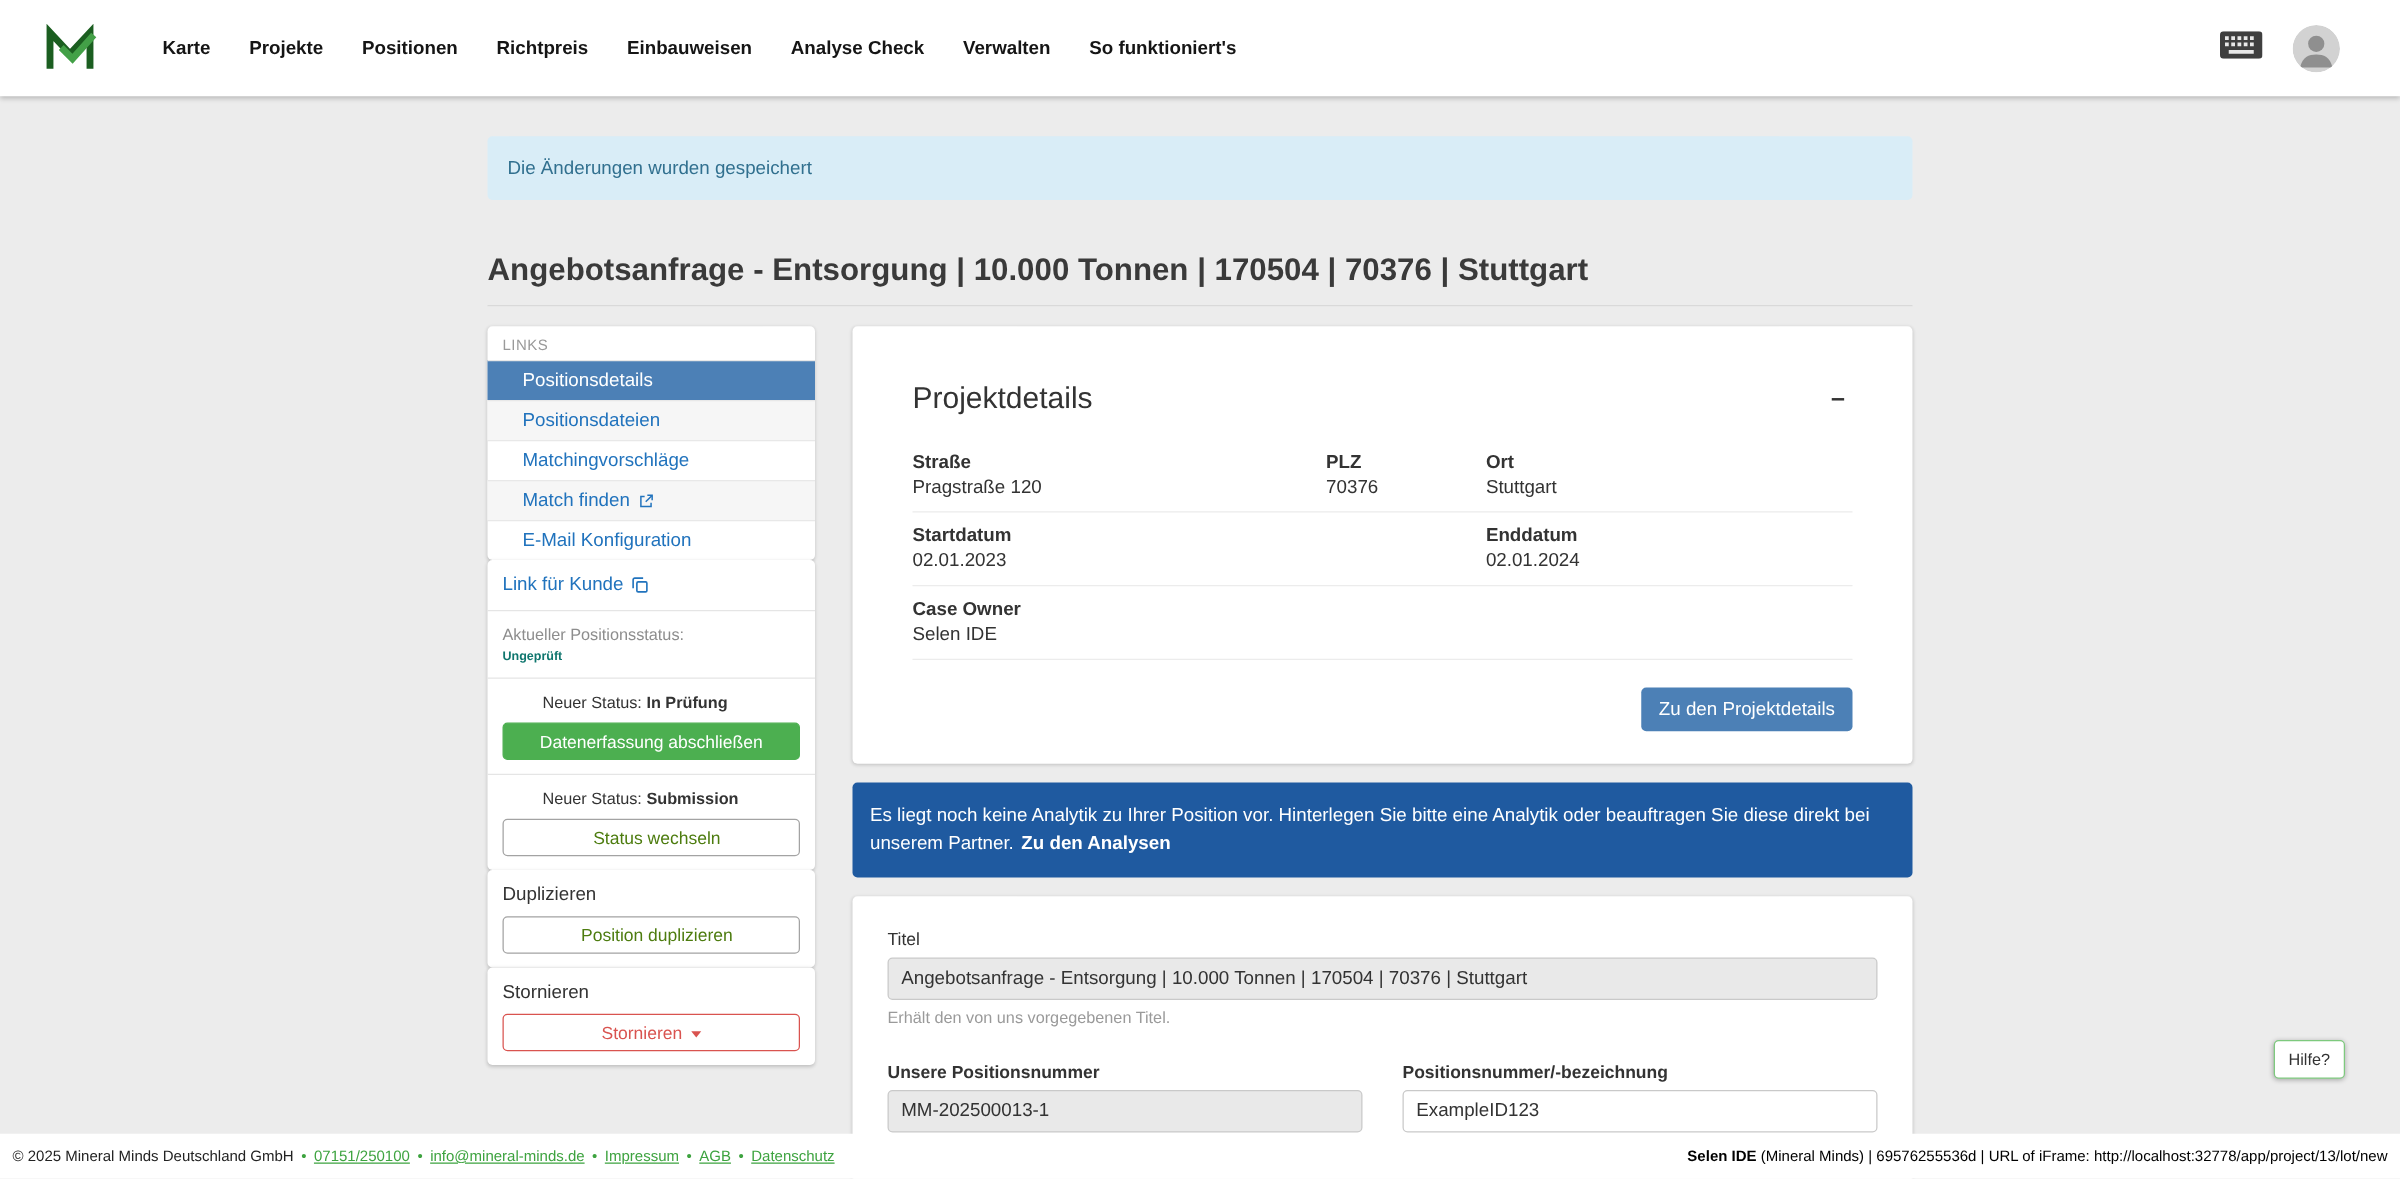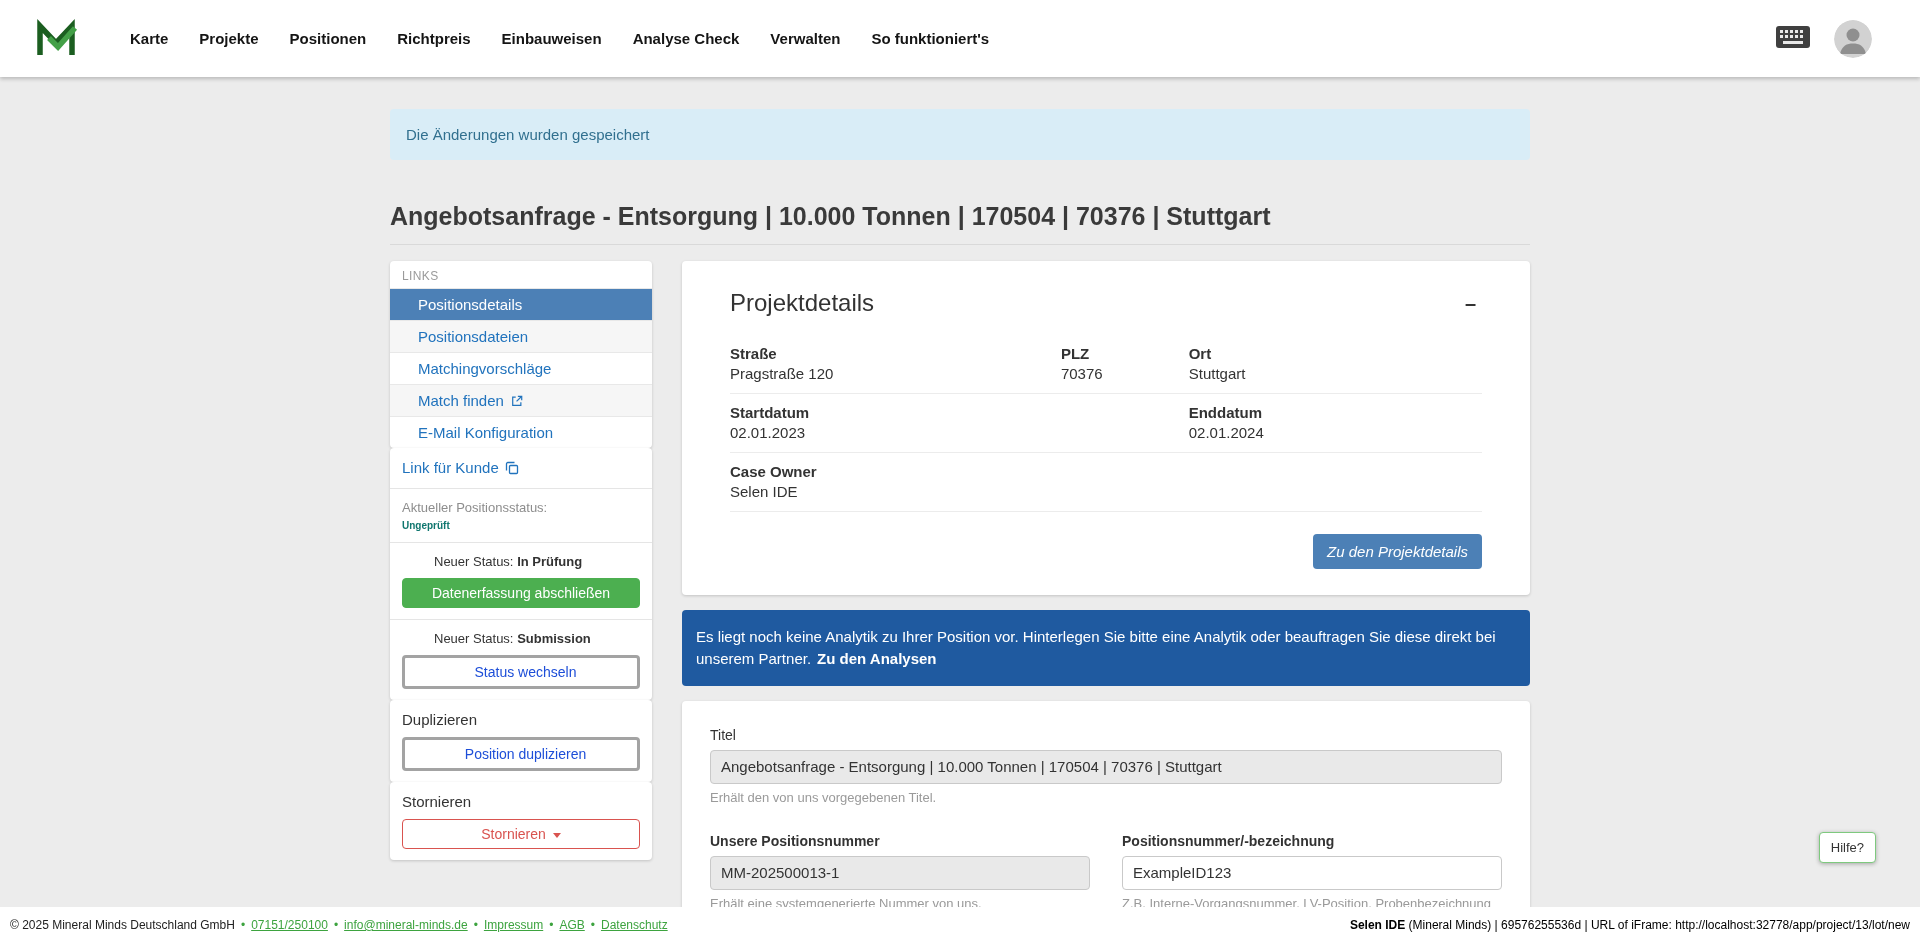--- a/index.html
+++ b/index.html
@@ -54,37 +54,37 @@
   
   .side-section { padding: 11px 12px; }
   .side-divider { border-top: 1px solid #e5e5e5; }
   .customer-link { color: #2173bd; font-size: 15px; display: inline-flex; align-items: center; gap: 6px; }
   .muted-label { font-size: 13px; color: #8d8d8d; margin-bottom: 5px; }
   .status-value { font-size: 10px; font-weight: 700; color: #0f766e; }
   .new-status { font-size: 13px; color: #333; margin-left: 32px; }
   .new-status b { font-weight: 700; }
   .btn { display: block; width: 100%; margin-top: 9px; padding: 6px 8px; font-size: 14px; border-radius: 4px; }
   .btn-green { background: #4caf50; border: 1px solid #4caf50; color: #fff; }
-  .btn-outline-blue { background: #fff; border: 3px solid #a3a3a3; color: #1d4ed8; padding-left: 17px; }
+  .btn-outline-blue { background: #fff; border: 1px solid #a3a3a3; color: #4d7c0f; padding-left: 17px; }
   .btn-outline-red { background: #fff; border: 1px solid #d9534f; color: #d9534f; }
   .side-card-title { font-size: 15px; font-weight: 400; color: #333; }
   .caret { display: inline-block; margin-left: 7px; vertical-align: middle;
     border-left: 4px solid transparent; border-right: 4px solid transparent; border-top: 5px solid currentColor; }
 
   
-  .project-card { padding: 28px 48px 26px; }
+  .project-card { padding: 44px 48px 26px; }
   .project-header { display: flex; justify-content: space-between; align-items: flex-start; margin-bottom: 18px; }
   .project-title { font-size: 24px; font-weight: 500; color: #333; }
   .collapse-btn { background: none; border: none; font-size: 20px; font-weight: 700; color: #333; line-height: 1; padding: 4px 6px; }
   .pd-row { display: grid; grid-template-columns: 44% 17% 39%; border-bottom: 1px solid #ececec; padding: 10px 0 11px; }
   .c1 { grid-column: 1; } .c2 { grid-column: 2; } .c3 { grid-column: 3; }
   .pd-label { font-size: 15px; font-weight: 700; color: #333; }
   .pd-value { font-size: 15px; color: #333; margin-top: 3px; }
   .project-actions { display: flex; justify-content: flex-end; margin-top: 22px; }
-  .btn-primary { background: #4c80b6; color: #fff; border: none; border-radius: 4px; padding: 9px 14px; font-size: 15px; font-style: italic; }
+  .btn-primary { background: #4c80b6; color: #fff; border: none; border-radius: 4px; padding: 9px 14px; font-size: 15px; }
 
   
   .banner { background: #1f5aa0; color: #fff; border-radius: 4px; padding: 16px 14px; font-size: 15px; line-height: 1.45; }
   .banner-link { color: #fff; font-weight: 700; margin-left: 6px; }
 
   
   .form-card { padding: 26px 28px 44px; }
   .form-label { display: block; font-size: 14px; color: #333; margin-bottom: 7px; }
   .form-label.bold { font-weight: 700; }
   .input {

